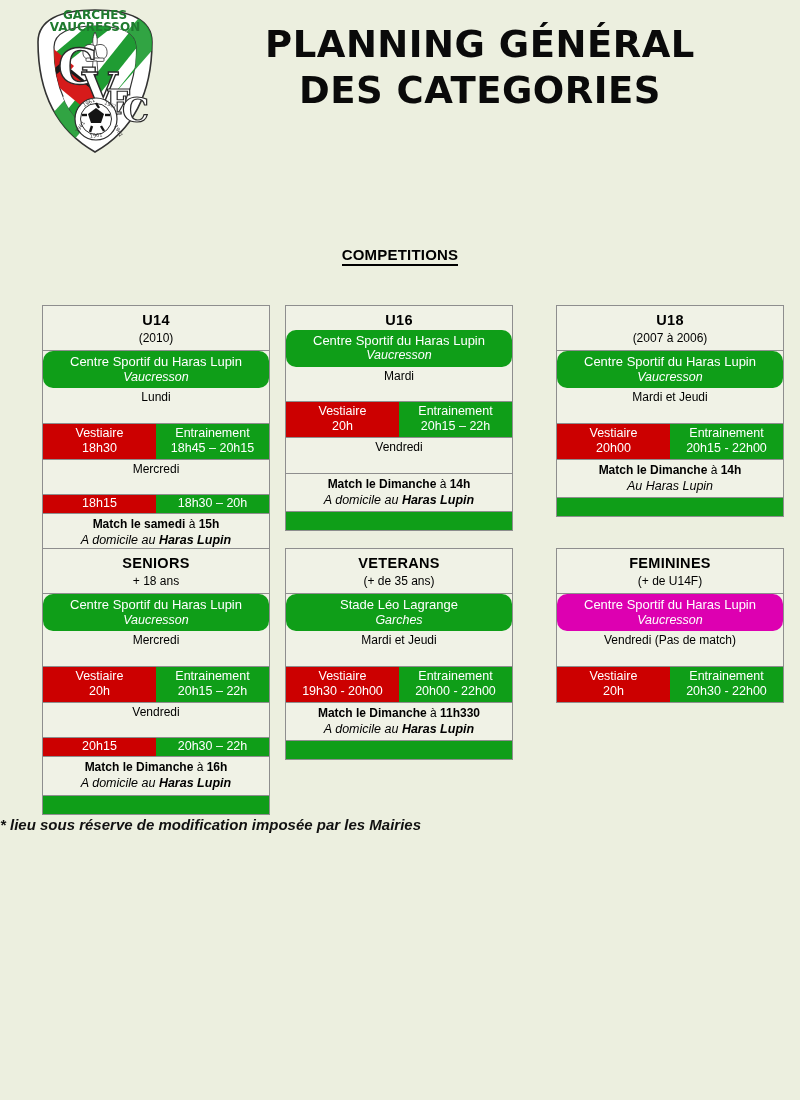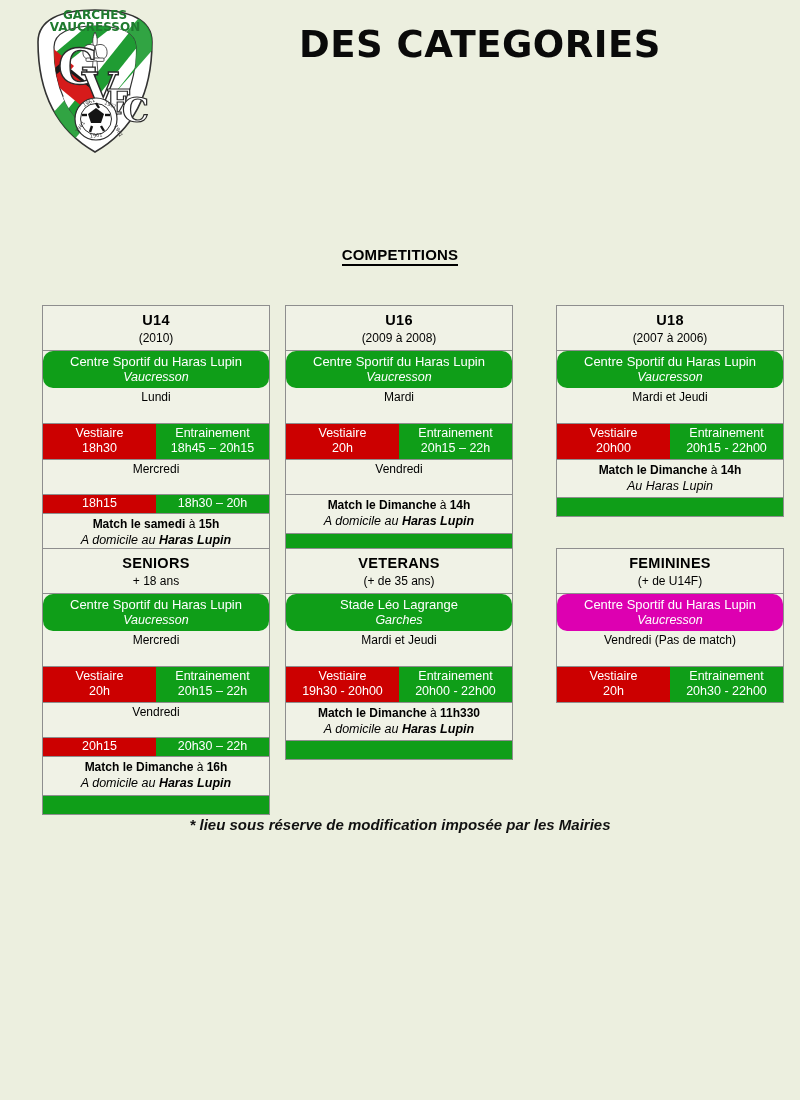--- a/index.html
+++ b/index.html
@@ -159,21 +159,20 @@
     height: 18px;
     border-bottom: none;
   }
 
   
   .footnote {
     position: absolute;
     left: 0;
     top: 816px;
     width: 800px;
-    text-align: center;
     font-size: 15px;
     font-style: italic;
     font-weight: bold;
     color: #111;
   }
 </style>
 </head>
 <body>
 
 <div class="header">
@@ -236,20 +235,21 @@
           <text x="70" y="136" transform="rotate(-8 70 136)">1961</text>
         </g>
       </g>
 
       <text x="75" y="17" text-anchor="middle" font-family="DejaVu Sans, sans-serif" font-size="12" font-weight="bold" fill="#1f7a2e">GARCHES</text>
       <text x="75" y="29" text-anchor="middle" font-family="DejaVu Sans, sans-serif" font-size="12" font-weight="bold" fill="#1f7a2e">VAUCRESSON</text>
     </svg>
   </div>
 
   <div class="title-block">
+    <div class="title-line">PLANNING GÉNÉRAL</div>
     <div class="title-line">DES CATEGORIES</div>
   </div>
 </div>
 
 <div class="section-title">
   <span>COMPETITIONS</span>
 </div>
 
 <div class="grid">
   <div class="row">
@@ -279,21 +279,20 @@
           <div class="slot green compact">
             <span class="val">18h30 – 20h</span>
           </div>
         </div>
         <div class="cell c-match"><span>Match le samedi </span><span class="light">à </span><span>15h</span></div>
         <div class="cell c-home"><span>A domicile au </span><b>Haras Lupin</b></div>
         <div class="cell c-bar"></div>
       </div>
     <div class="card col1">
         <div class="cell c-title">U16</div>
-        <div class="cell c-sub">(2009 à 2008)</div>
         <div class="cell c-venue">
           <span class="v1">Centre Sportif du Haras Lupin</span>
           <span class="v2">Vaucresson</span>
         </div>
         <div class="cell c-day">Mardi</div>
         <div class="c-slots">
           <div class="slot red">
             <span class="lbl">Vestiaire</span>
             <span class="val">20h</span>
           </div>

